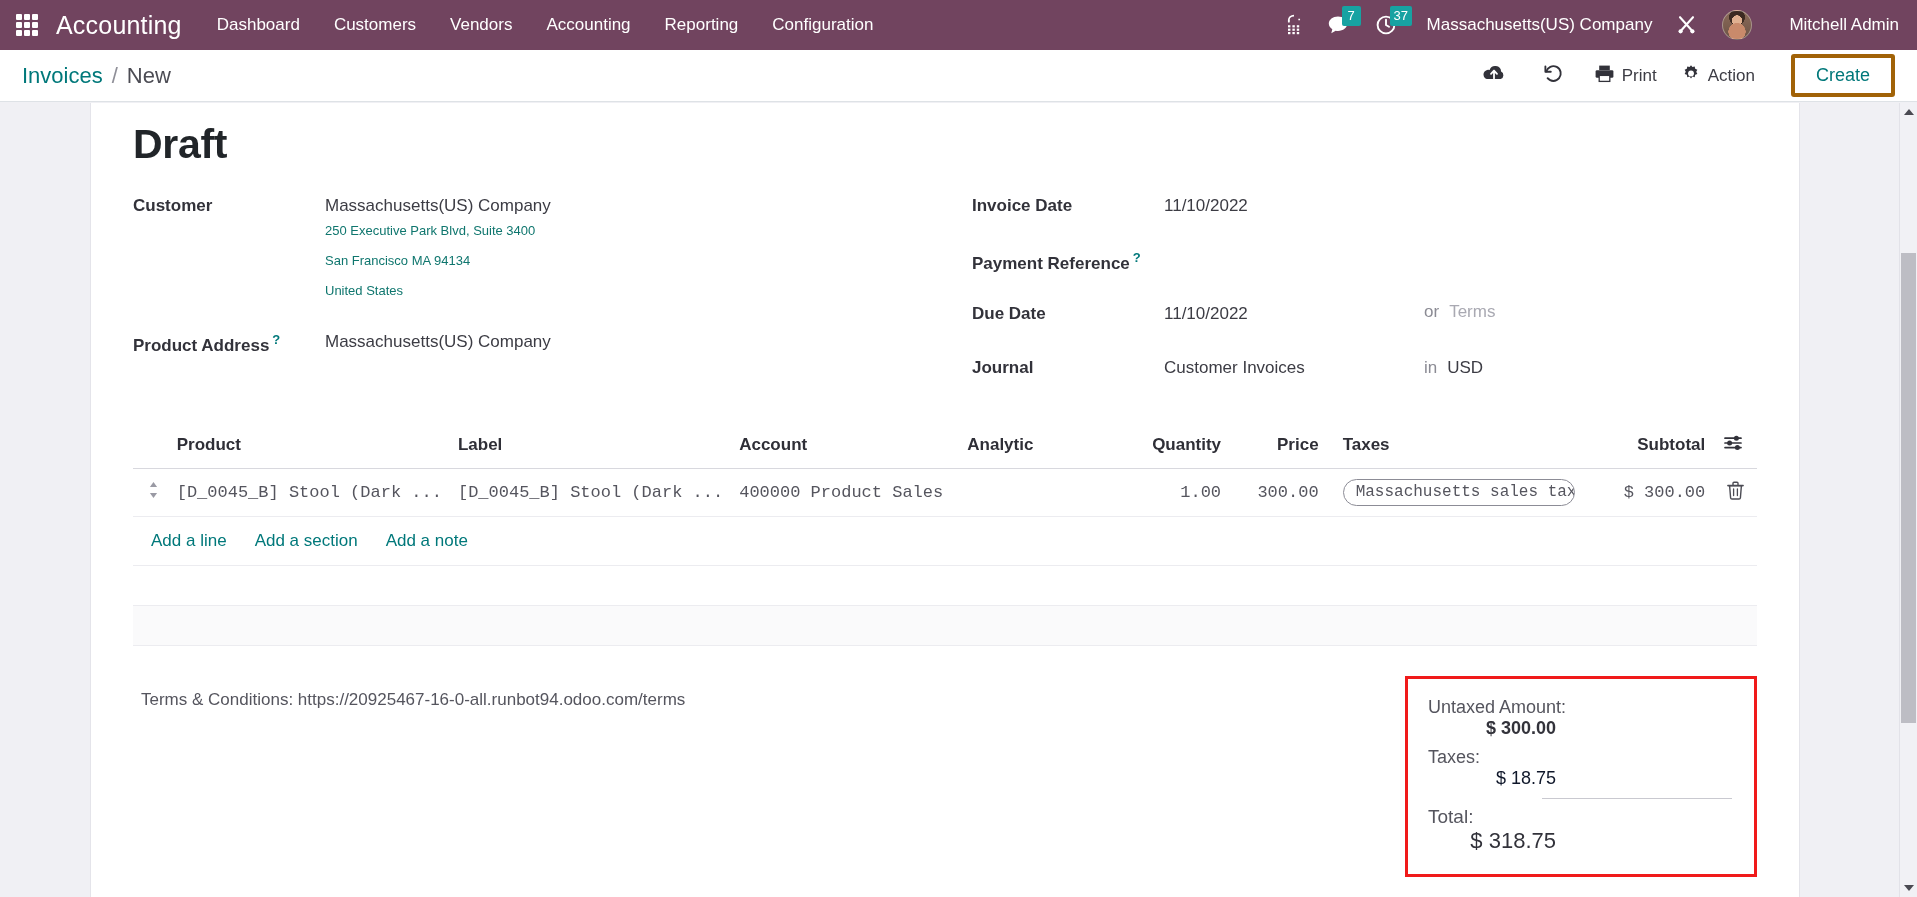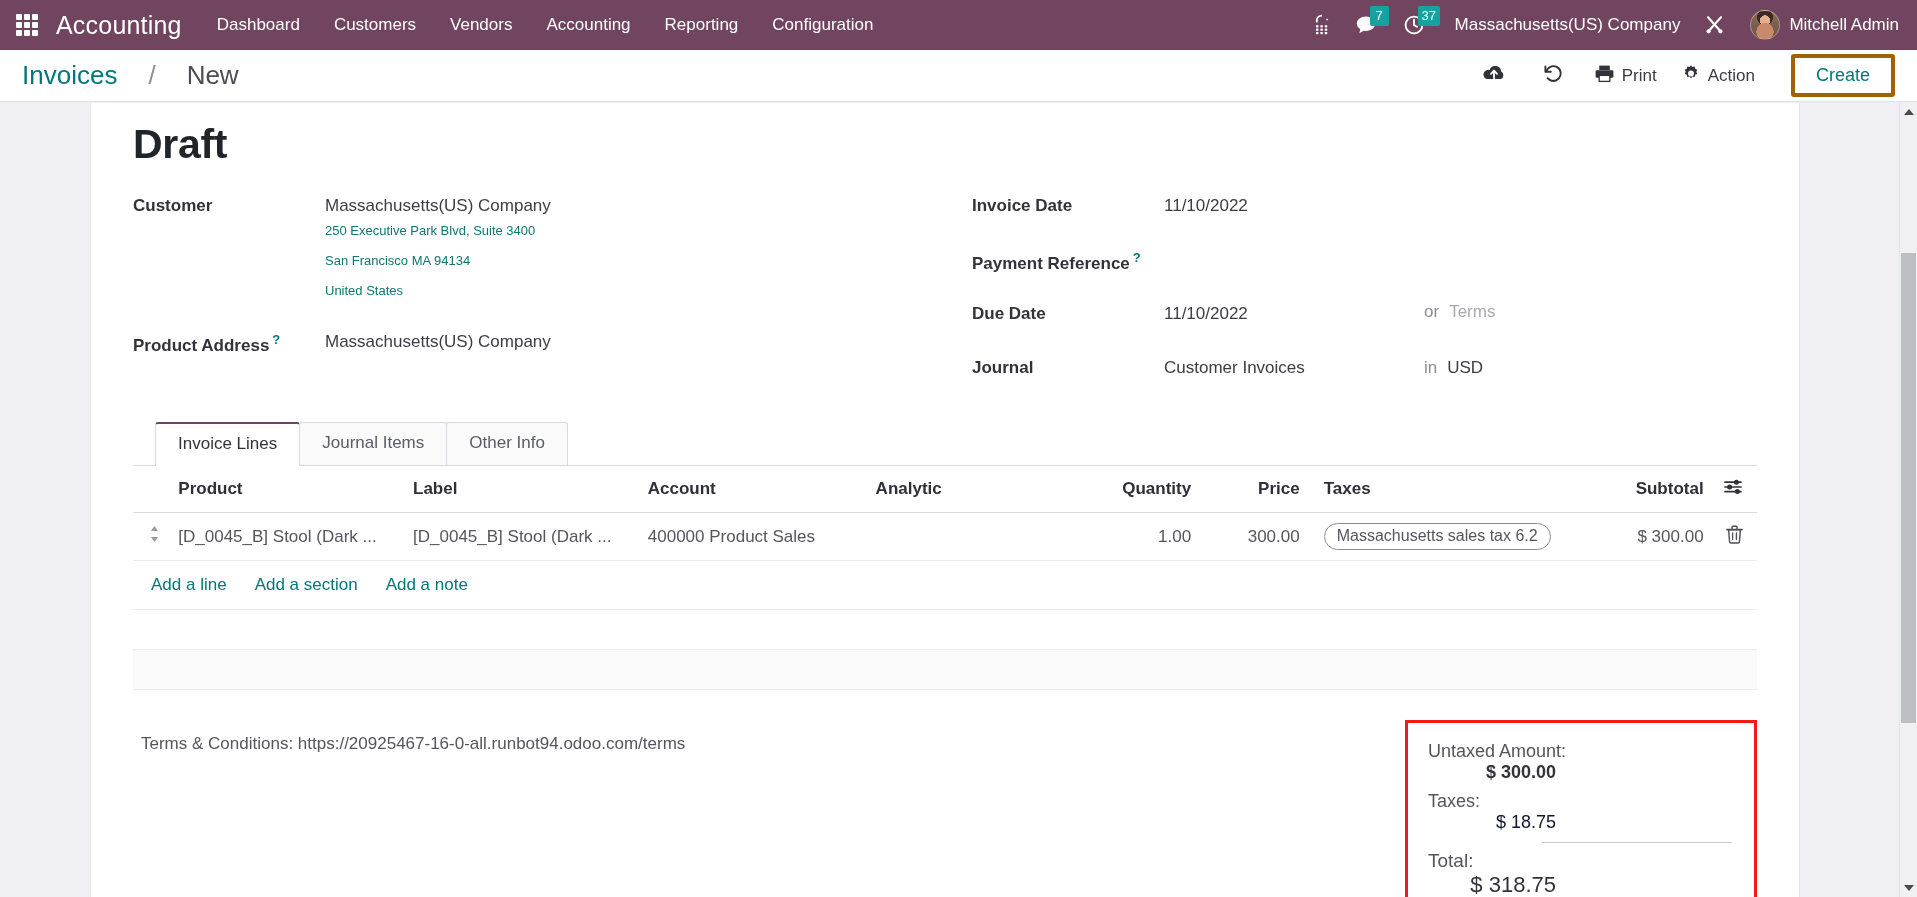--- a/index.html
+++ b/index.html
@@ -82,21 +82,21 @@
     border-radius: 2px;
     font-family: "Liberation Sans", sans-serif;
   }
   .company-name {
     font-size: 17px;
     padding: 0 12px 0 16px;
     color: #fff;
     cursor: pointer;
     white-space: nowrap;
   }
-  .avatar-wrap { display: flex; align-items: center; padding: 0 4px 0 10px; cursor: pointer; }
+  .avatar-wrap { display: flex; align-items: center; padding: 0 4px 0 10px; cursor: pointer; gap: 28px; }
   .avatar {
     width: 30px; height: 30px;
     border-radius: 50%;
     background:
       radial-gradient(circle at 50% 74%, #c98a6b 0 34%, transparent 35%),
       radial-gradient(circle at 50% 34%, #e0b090 0 22%, transparent 23%),
       radial-gradient(circle at 50% 22%, #3c2a22 0 30%, transparent 31%),
       linear-gradient(#8a6a58, #6d5346);
     border: 1px solid rgba(255,255,255,.35);
     flex: none;
@@ -107,21 +107,21 @@
   .cp {
     height: 52px;
     background: #ffffff;
     border-bottom: 1px solid #dee2e6;
     display: flex;
     align-items: center;
     padding: 0 22px 0 22px;
     position: relative;
     z-index: 10;
   }
-  .breadcrumb { display: flex; align-items: center; font-size: 26px; gap: 22px; }
+  .breadcrumb { display: flex; align-items: center; font-size: 22px; }
   .bc-link { color: #00787a; cursor: pointer; }
   .bc-sep { color: #8f8f98; padding: 0 9px; }
   .bc-current { color: #4c4c54; }
   .cp-right { margin-left: auto; display: flex; align-items: center; gap: 0; }
   .cp-btn {
     display: flex; align-items: center; gap: 7px;
     padding: 6px 12px;
     font-size: 17px;
     color: #3c3c44;
     cursor: pointer;
@@ -247,20 +247,21 @@
     text-align: left;
     white-space: nowrap;
   }
   .lines-table tbody td {
     font-size: 17px;
     color: #55555e;
     padding: 10px 8px;
     border-bottom: 1px solid #ececf0;
     white-space: nowrap;
     overflow: hidden;
+    font-family: Liberation Mono, monospace;
   }
   .col-handle { width: 38px; text-align: center !important; padding-left: 14px !important; }
   .col-product { width: 238px; }
   .col-label { width: 238px; }
   .col-account { width: 235px; }
   .col-analytic { width: 230px; }
   .col-qty { text-align: right !important; width: 128px; }
   .col-price { text-align: right !important; width: 115px; }
   .col-taxes { width: 295px; padding-left: 16px !important; }
   .col-subtotal { text-align: right !important; width: 120px; }
@@ -526,25 +527,20 @@
           <div class="fval tail-slot">Customer Invoices</div>
           <div class="inline-tail">
             <span class="inline-word">in</span>
             <span class="fval">USD</span>
           </div>
         </div>
       </div>
     </div>
 
     <div class="notebook">
-      <div class="tabs">
-        <div class="tab active">Invoice Lines</div>
-        <div class="tab">Journal Items</div>
-        <div class="tab">Other Info</div>
-      </div>
 
       <table class="lines-table">
         <thead>
           <tr>
             <th class="col-handle"></th>
             <th class="col-product">Product</th>
             <th class="col-label">Label</th>
             <th class="col-account">Account</th>
             <th class="col-analytic">Analytic</th>
             <th class="col-qty">Quantity</th>

